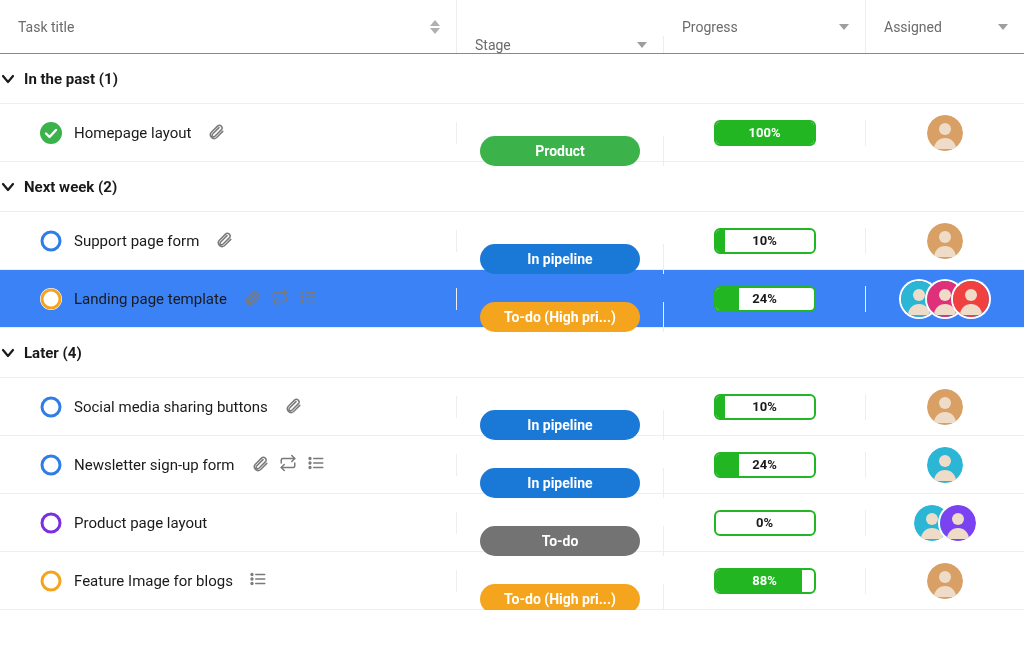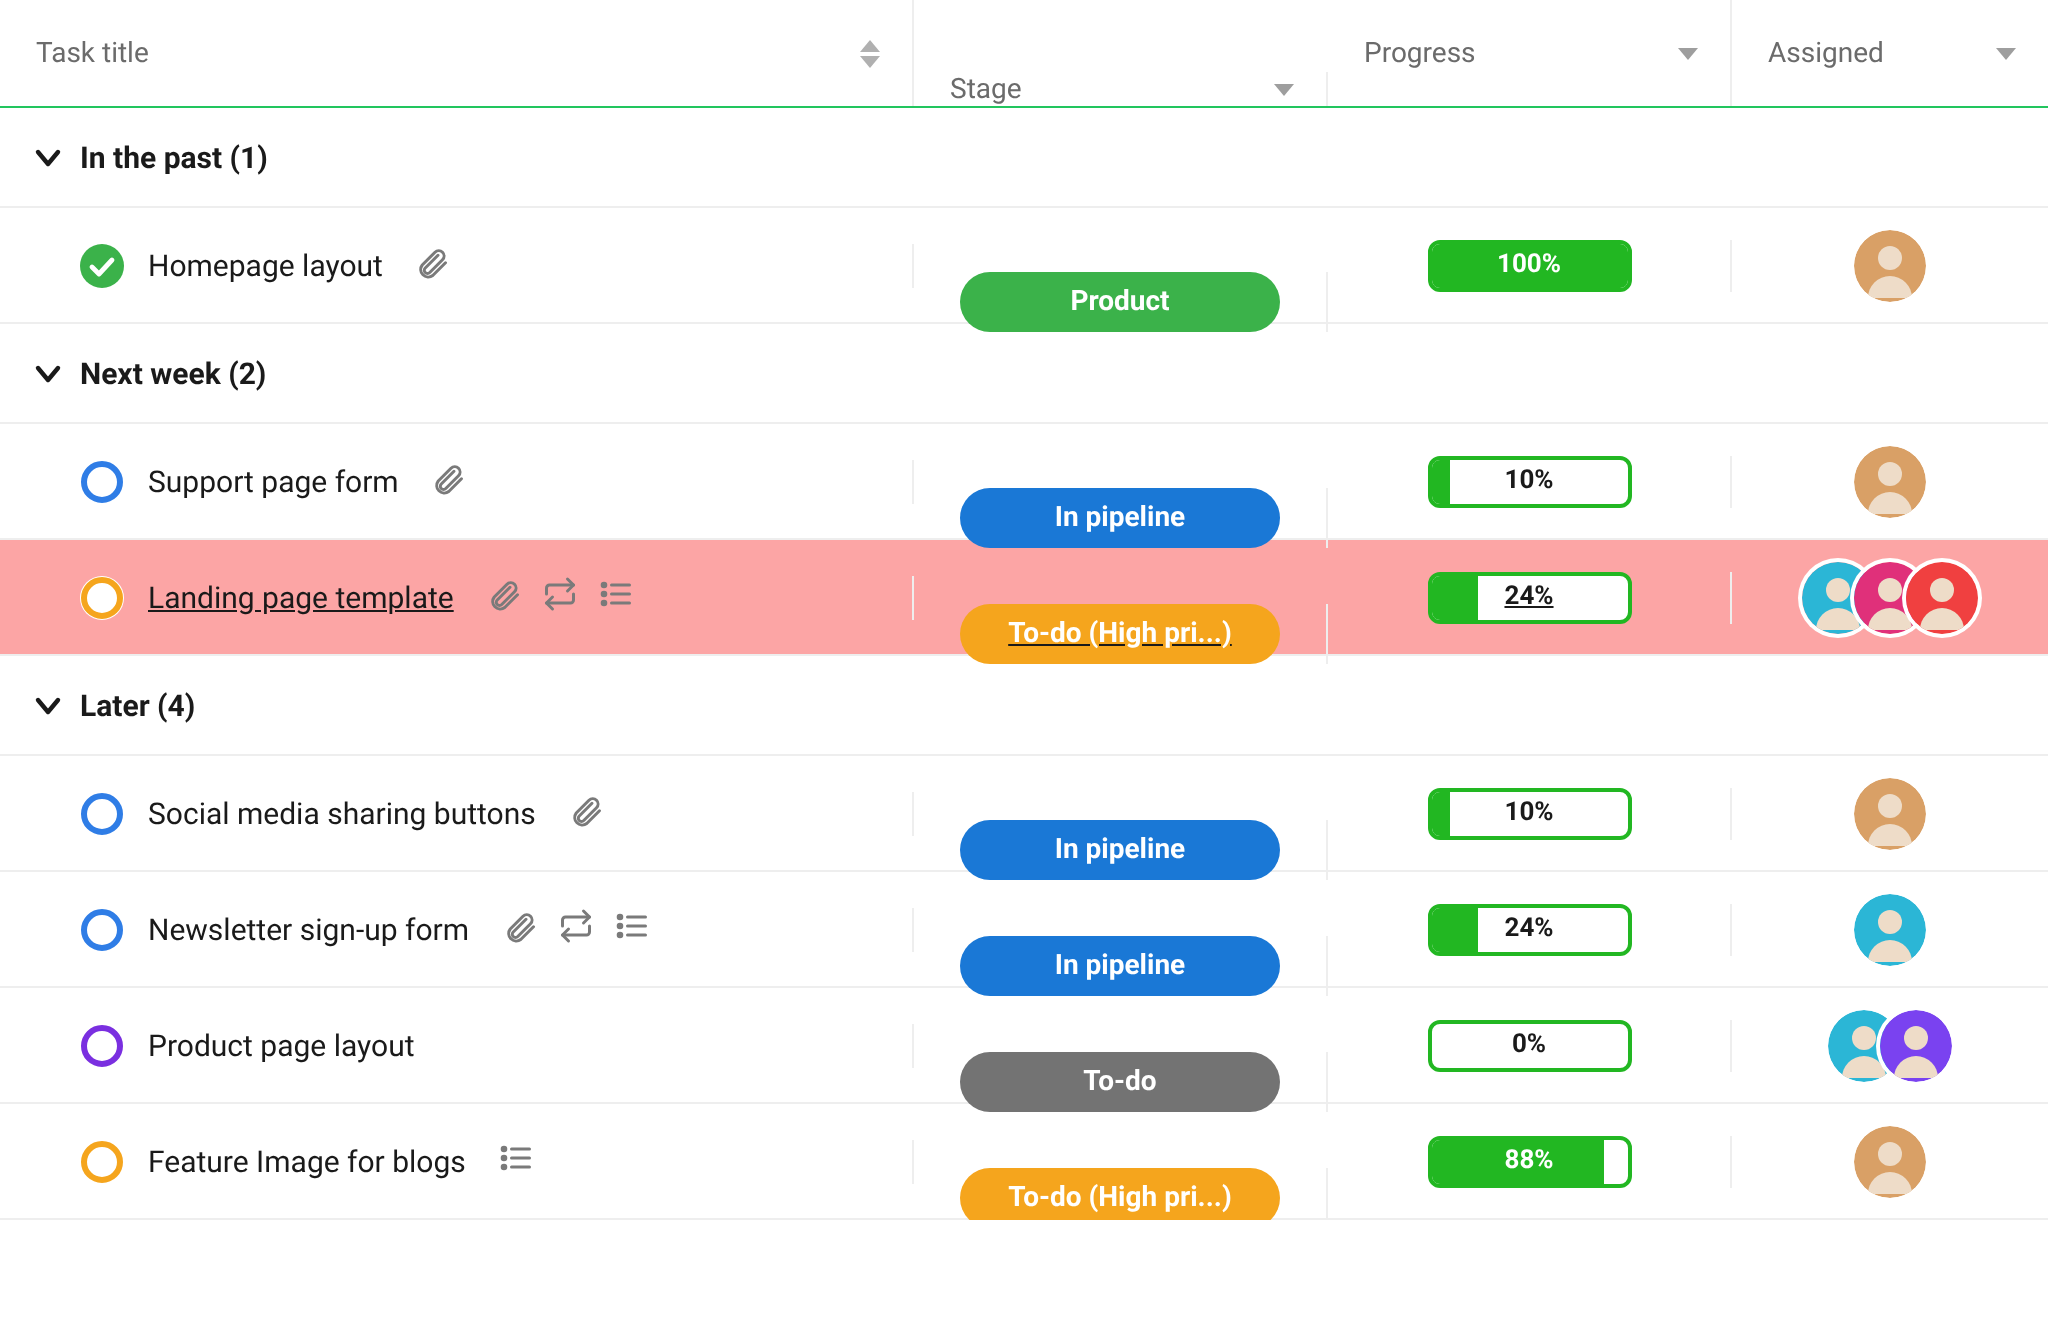--- a/index.html
+++ b/index.html
@@ -38,35 +38,34 @@
   .sort-icons {
     display: flex; flex-direction: column; line-height: 0; color: #9e9e9e;
   }
   .sort-icons svg { display: block; }
 
   
   .group-row {
     display: flex;
     align-items: center;
     height: 50px;
-    padding-left: 16px;
     font-weight: 700;
     border-bottom: 1px solid #eee;
     gap: 8px;
   }
   .group-row .chev { display: inline-flex; }
 
   
   .task-row {
     display: flex;
     height: 58px;
     align-items: center;
     border-bottom: 1px solid #eee;
   }
-  .task-row.highlight { background: #fca5a5; text-decoration: underline; }
+  .task-row.highlight { background: #3b82f6; }
   .tcell {
     display: flex;
     align-items: center;
     border-right: 1px solid #eee;
     padding: 0 12px;
   }
   .tcell:last-child { border-right: none; }
   .tcell.title { padding-left: 40px; gap: 12px; }
   .tcell.stage { justify-content: center; }
   .tcell.progress { justify-content: center; }

